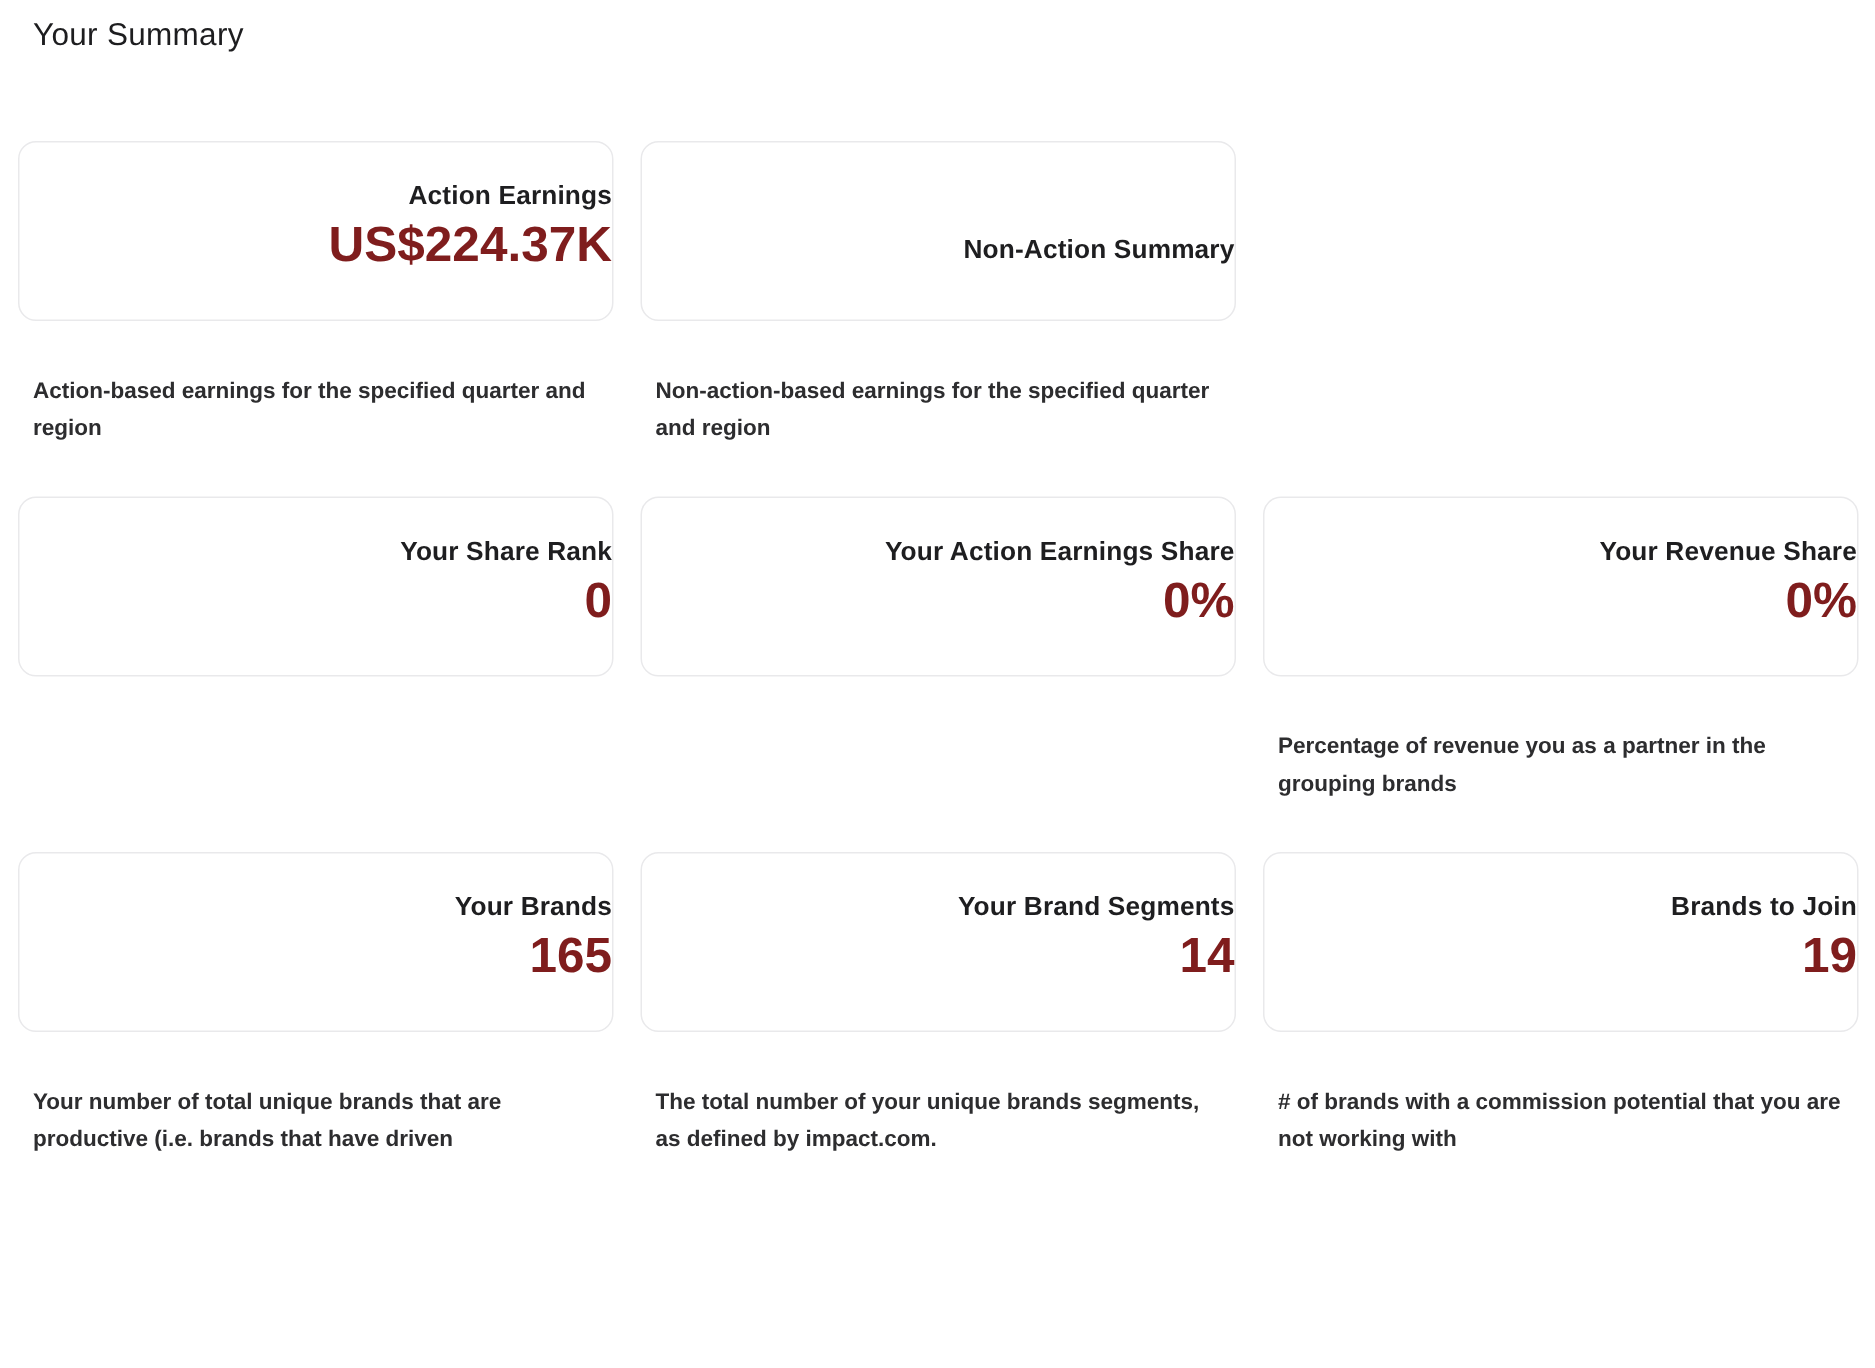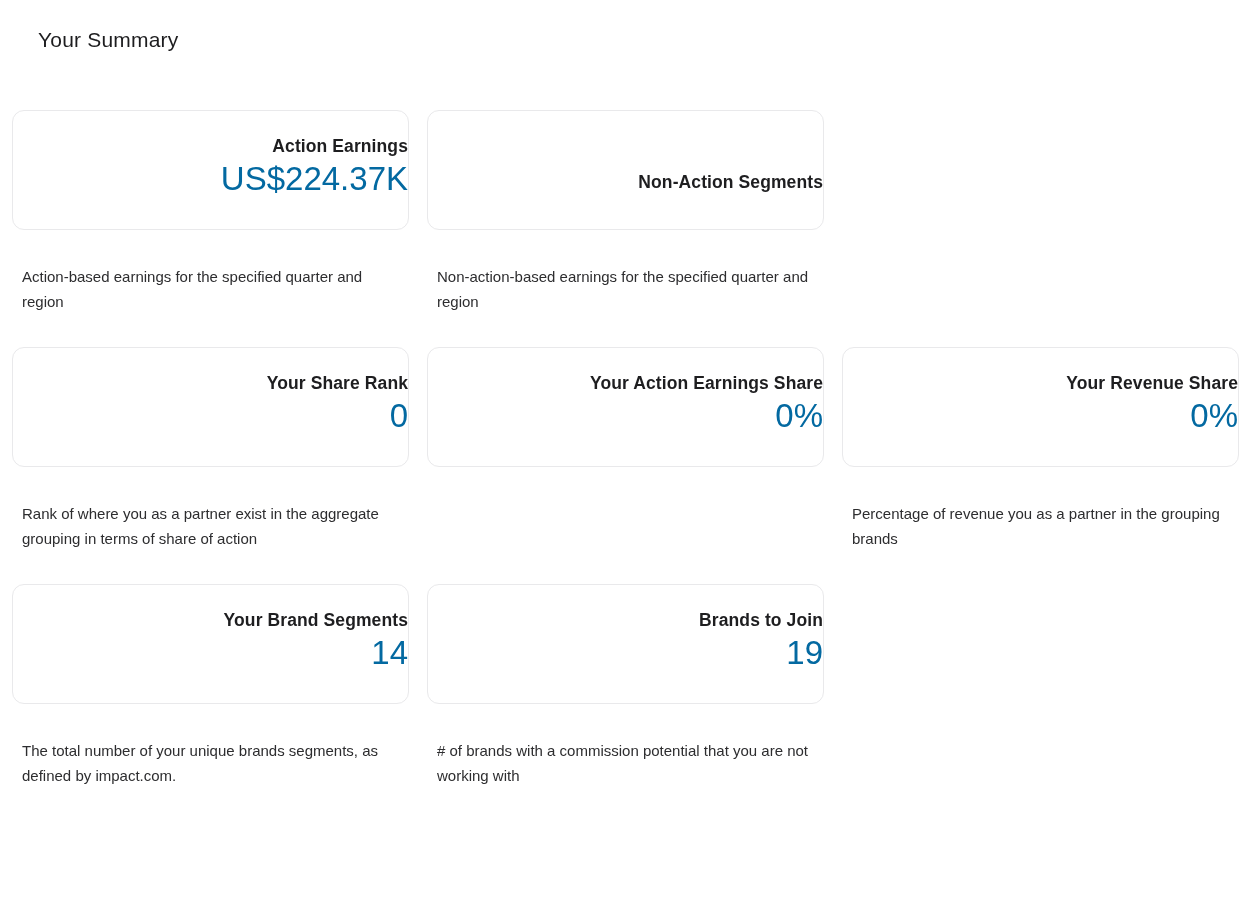--- a/index.html
+++ b/index.html
@@ -12,21 +12,21 @@
     overflow: hidden;
     font-family: "Liberation Sans", "DejaVu Sans", sans-serif;
     -webkit-font-smoothing: antialiased;
   }
   .page {
     width: 1250px;
     height: 912px;
     overflow: hidden;
   }
   .page-title {
-    margin: 16px;
+    margin: 0;
     padding: 12px 16px 0 22px;
     font-size: 21px;
     font-weight: 500;
     letter-spacing: 0.2px;
     color: #1d1d1f;
   }
   .grid {
     display: grid;
     grid-template-columns: repeat(3, 1fr);
     column-gap: 18px;
@@ -50,30 +50,30 @@
   .card-label {
     font-size: 17.5px;
     font-weight: 700;
     color: #1e1e20;
     letter-spacing: 0.1px;
     margin-bottom: 4px;
     line-height: 22px;
   }
   .card-value {
     font-size: 33px;
-    font-weight: 400;
-    color: #0369a1;
+    font-weight: 700;
+    color: #7f1d1d;
     line-height: 36px;
   }
   .caption {
     margin: 34px 0 0 10px;
     max-width: 378px;
     font-size: 15px;
     line-height: 25px;
-    font-weight: 400;
+    font-weight: 700;
     color: #2d2d2f;
   }
 </style>
 </head>
 <body>
 
 <div class="page">
 
   <h1 class="page-title">Your Summary</h1>
 
@@ -82,50 +82,56 @@
     <div class="cell">
       <div class="card">
         <div class="card-label">Action Earnings</div>
         <div class="card-value">US$224.37K</div>
       </div>
       <p class="caption">Action-based earnings for the specified quarter and region</p>
     </div>
 
     <div class="cell">
       <div class="card">
-        <div class="card-label">Non-Action Segments</div>
+        <div class="card-label">Non-Action Summary</div>
       </div>
       <p class="caption">Non-action-based earnings for the specified quarter and region</p>
     </div>
 
     <div class="cell"></div>
 
     <div class="cell">
       <div class="card">
         <div class="card-label">Your Share Rank</div>
         <div class="card-value">0</div>
       </div>
-      <p class="caption">Rank of where you as a partner exist in the aggregate grouping in terms of share of action</p>
     </div>
 
     <div class="cell">
       <div class="card">
         <div class="card-label">Your Action Earnings Share</div>
         <div class="card-value">0%</div>
       </div>
     </div>
 
     <div class="cell">
       <div class="card">
         <div class="card-label">Your Revenue Share</div>
         <div class="card-value">0%</div>
       </div>
       <p class="caption">Percentage of revenue you as a partner in the grouping brands</p>
     </div>
 
+    <div class="cell">
+      <div class="card">
+        <div class="card-label">Your Brands</div>
+        <div class="card-value">165</div>
+      </div>
+      <p class="caption">Your number of total unique brands that are productive (i.e. brands that have driven</p>
+    </div>
 
     <div class="cell">
       <div class="card">
         <div class="card-label">Your Brand Segments</div>
         <div class="card-value">14</div>
       </div>
       <p class="caption">The total number of your unique brands segments, as defined by impact.com.</p>
     </div>
 
     <div class="cell">

